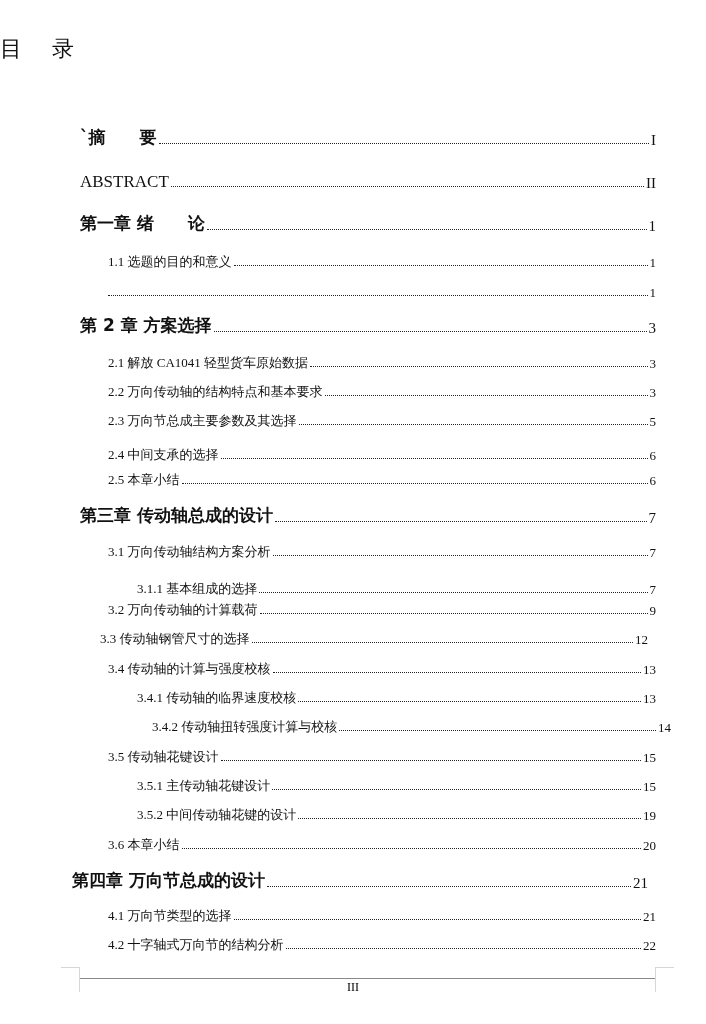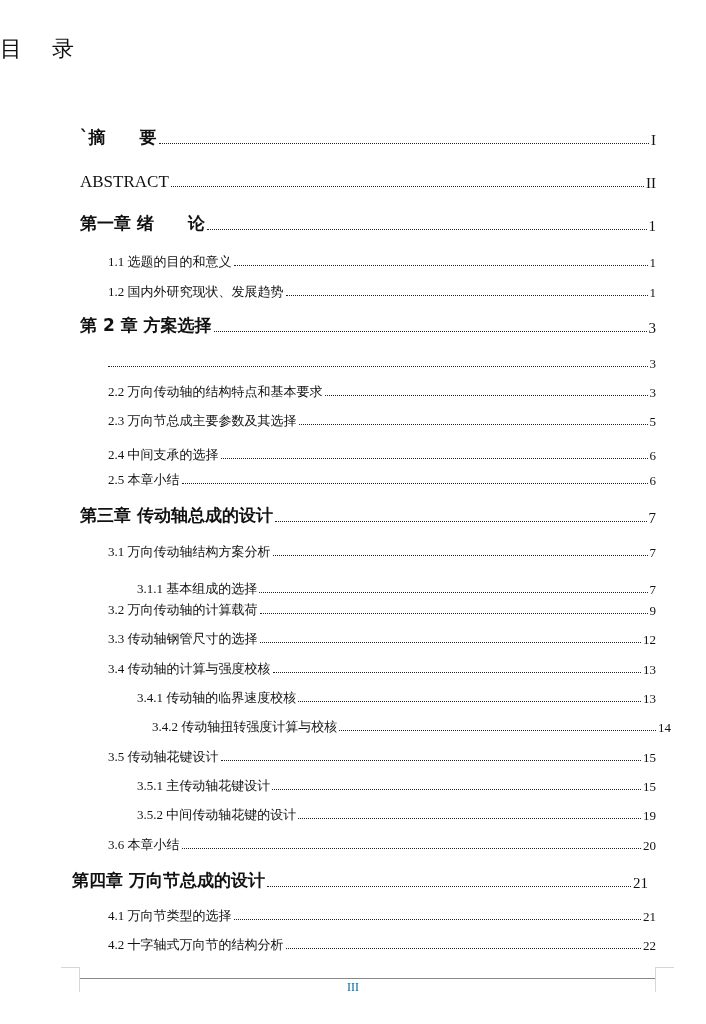--- a/index.html
+++ b/index.html
@@ -24,21 +24,21 @@
   .lvl1.serif { font-family: "Liberation Serif", serif; font-weight: normal; font-size: 17px; }
   .lvl1 .page { font-family: "Liberation Serif", serif; font-weight: normal; font-size: 15px; }
   .lvl2, .lvl3 { font-family: "Liberation Serif", "DejaVu Serif", serif; font-size: 13px; }
   .lvl2 .label, .lvl3 .label { font-family: "Liberation Serif", "DejaVu Serif", serif; }
   .footer-line {
     position: absolute; left: 80px; top: 978px; width: 575px; height: 0;
     border-top: 1px solid #888;
   }
   .footer-page {
     position: absolute; left: 0; top: 980px; width: 706px; text-align: center;
-    font-family: "Liberation Serif", serif; font-size: 12px; color: #0369a1;
+    font-family: "Liberation Serif", serif; font-size: 12px; color: #000000;
   }
   .corner { position: absolute; border-color: #d6d6d6; border-style: solid; width: 18px; height: 24px; }
   .corner.left { left: 61px; top: 967px; border-width: 1px 1px 0 0; }
   .corner.right { left: 655px; top: 967px; border-width: 1px 0 0 1px; }
 </style>
 </head>
 <body>
 
 <div class="title">
   <span>目</span><span class="gap"></span><span>录</span>
@@ -59,30 +59,30 @@
       <span class="label">第一章 绪　　论</span>
       <span class="leader"></span>
       <span class="page">1</span>
     </div>
     <div class="toc-row lvl2" style="top: 249px; left: 108px; width: 548px;">
       <span class="label">1.1 选题的目的和意义</span>
       <span class="leader"></span>
       <span class="page">1</span>
     </div>
     <div class="toc-row lvl2" style="top: 279px; left: 108px; width: 548px;">
-      <span class="label">1.2 国内外研究现状、发展趋势</span>
       <span class="leader"></span>
       <span class="page">1</span>
     </div>
     <div class="toc-row lvl1" style="top: 315px; left: 80px; width: 576px;">
       <span class="label">第 2 章 方案选择</span>
       <span class="leader"></span>
       <span class="page">3</span>
     </div>
     <div class="toc-row lvl2" style="top: 350px; left: 108px; width: 548px;">
+      <span class="label">2.1 解放 CA1041 轻型货车原始数据</span>
       <span class="leader"></span>
       <span class="page">3</span>
     </div>
     <div class="toc-row lvl2" style="top: 379px; left: 108px; width: 548px;">
       <span class="label">2.2 万向传动轴的结构特点和基本要求</span>
       <span class="leader"></span>
       <span class="page">3</span>
     </div>
     <div class="toc-row lvl2" style="top: 408px; left: 108px; width: 548px;">
       <span class="label">2.3 万向节总成主要参数及其选择</span>
@@ -112,21 +112,21 @@
     <div class="toc-row lvl3" style="top: 568px; left: 137px; width: 519px; margin-top: 8px;">
       <span class="label">3.1.1  基本组成的选择</span>
       <span class="leader"></span>
       <span class="page">7</span>
     </div>
     <div class="toc-row lvl2" style="top: 597px; left: 108px; width: 548px;">
       <span class="label">3.2  万向传动轴的计算载荷</span>
       <span class="leader"></span>
       <span class="page">9</span>
     </div>
-    <div class="toc-row lvl2" style="top: 626px; left: 108px; width: 548px;">
+    <div class="toc-row lvl2" style="top: 626px; left: 100px; width: 548px;">
       <span class="label">3.3 传动轴钢管尺寸的选择</span>
       <span class="leader"></span>
       <span class="page">12</span>
     </div>
     <div class="toc-row lvl2" style="top: 656px; left: 108px; width: 548px;">
       <span class="label">3.4 传动轴的计算与强度校核</span>
       <span class="leader"></span>
       <span class="page">13</span>
     </div>
     <div class="toc-row lvl3" style="top: 685px; left: 137px; width: 519px;">

